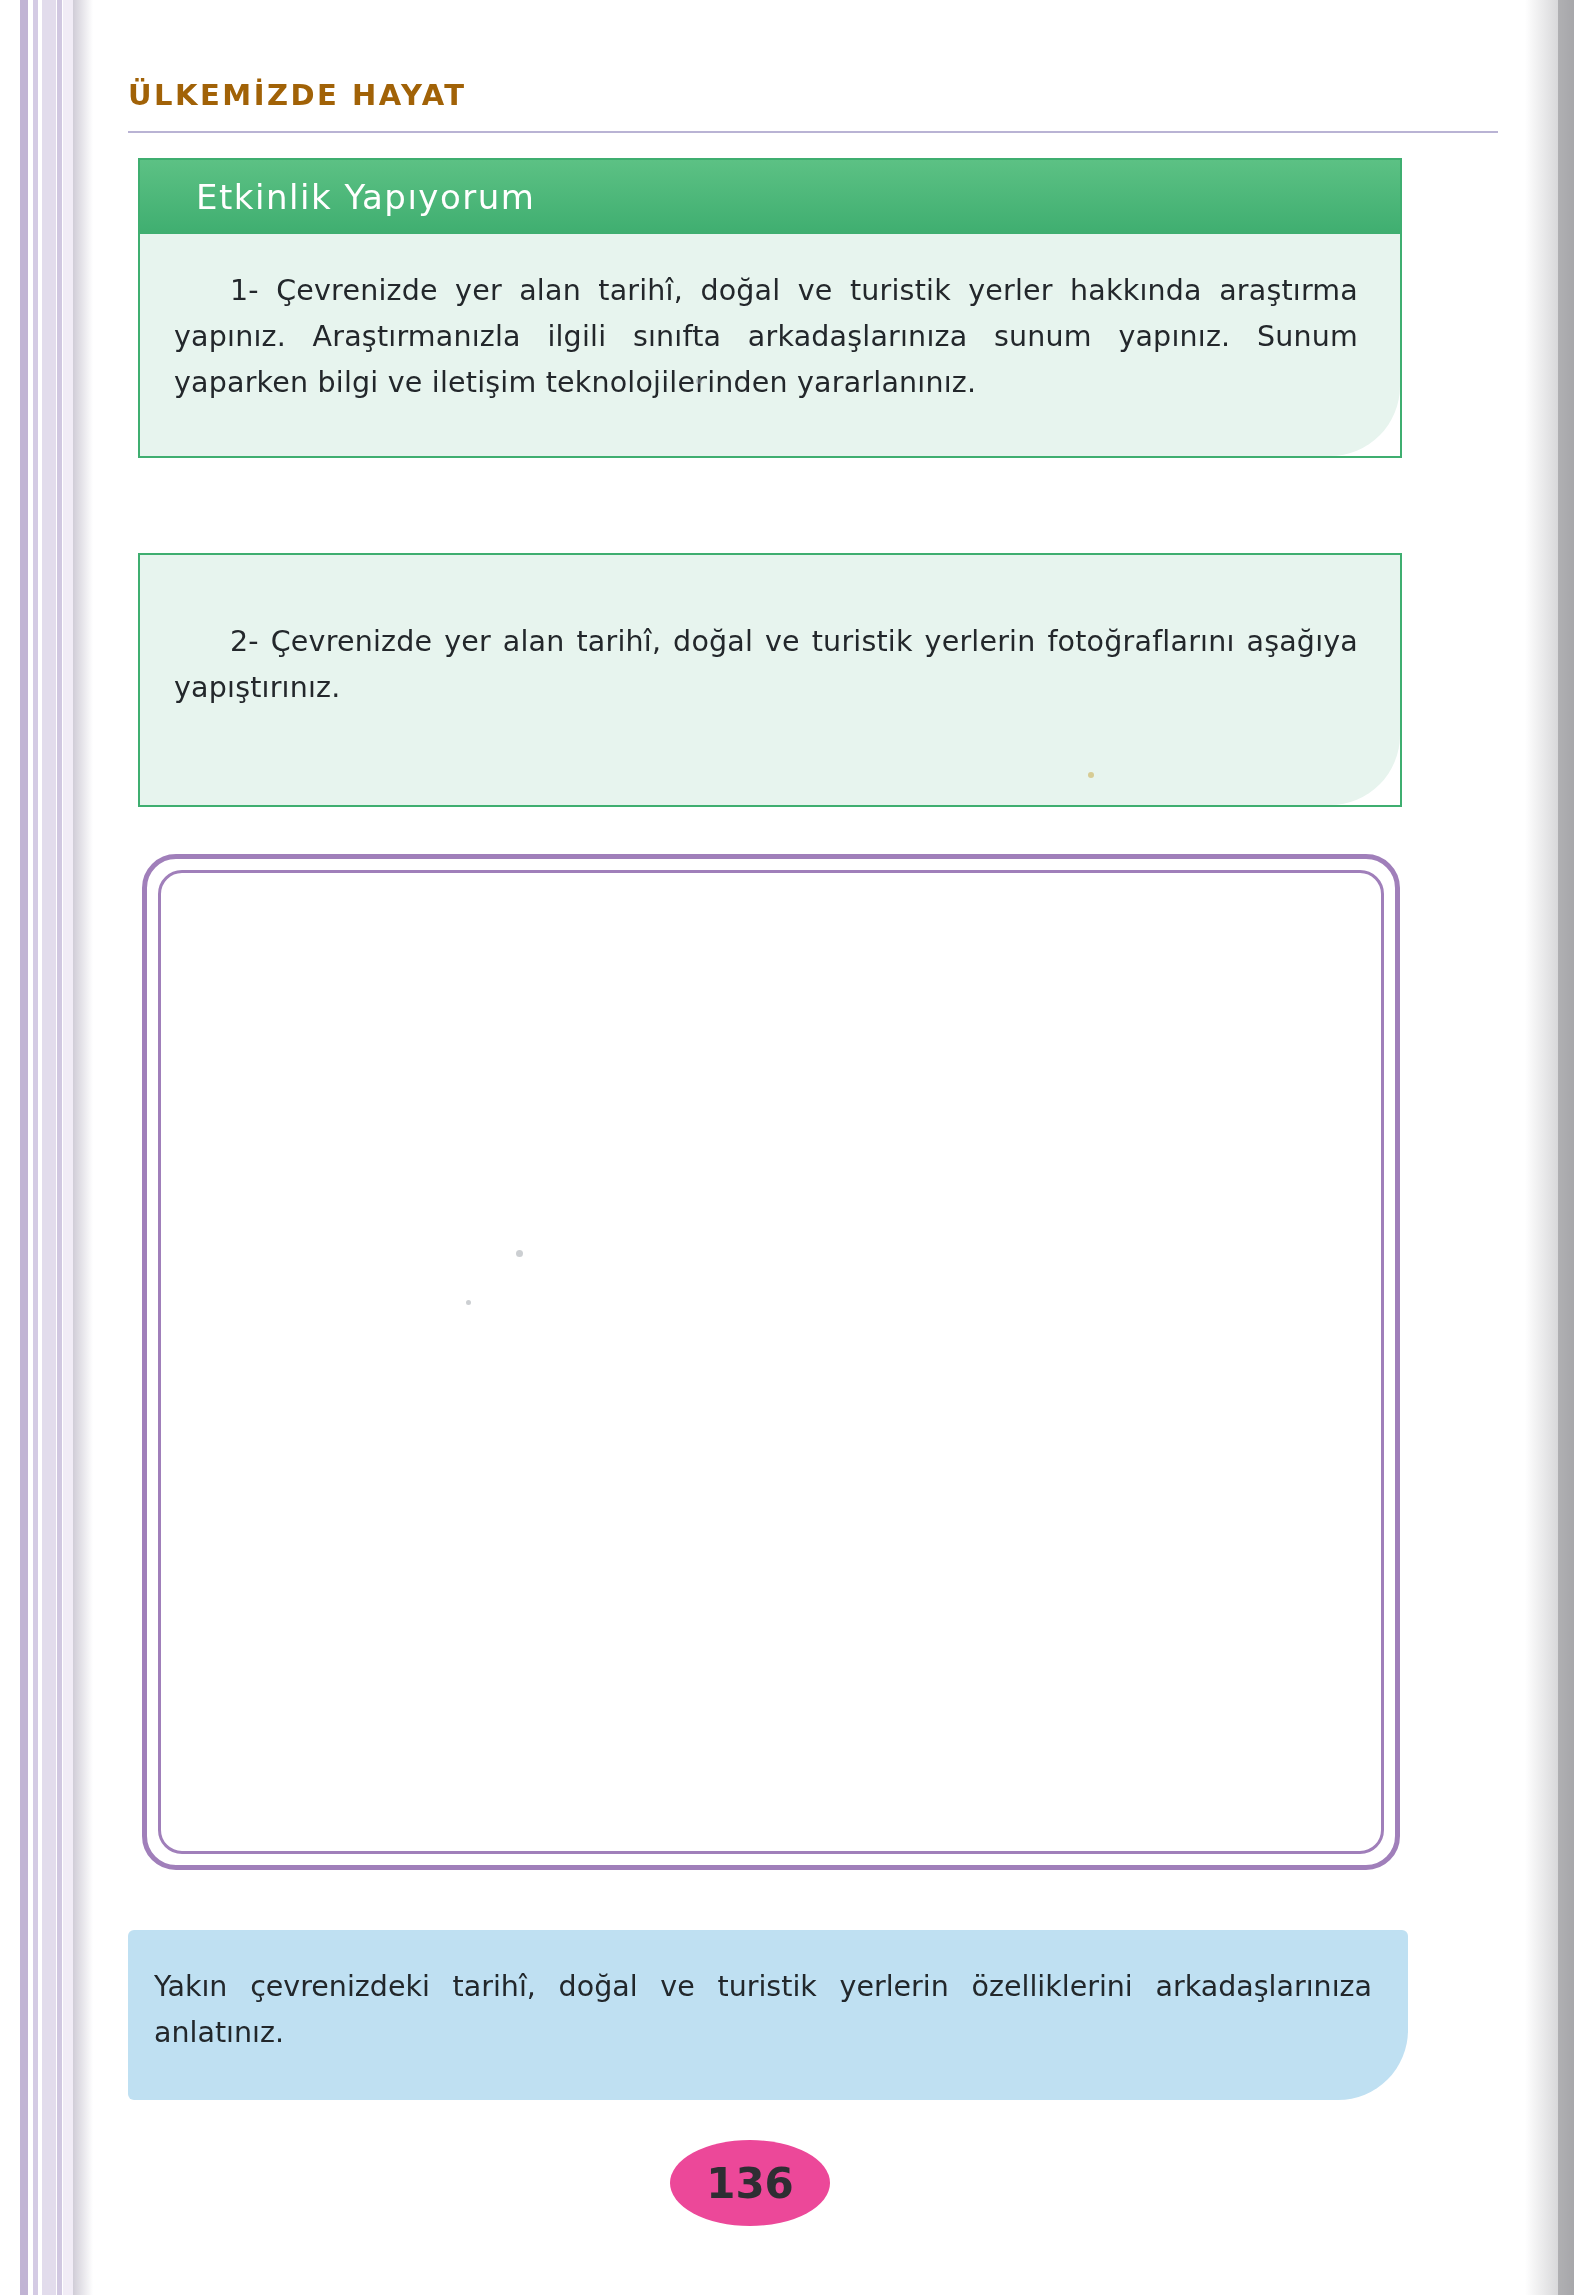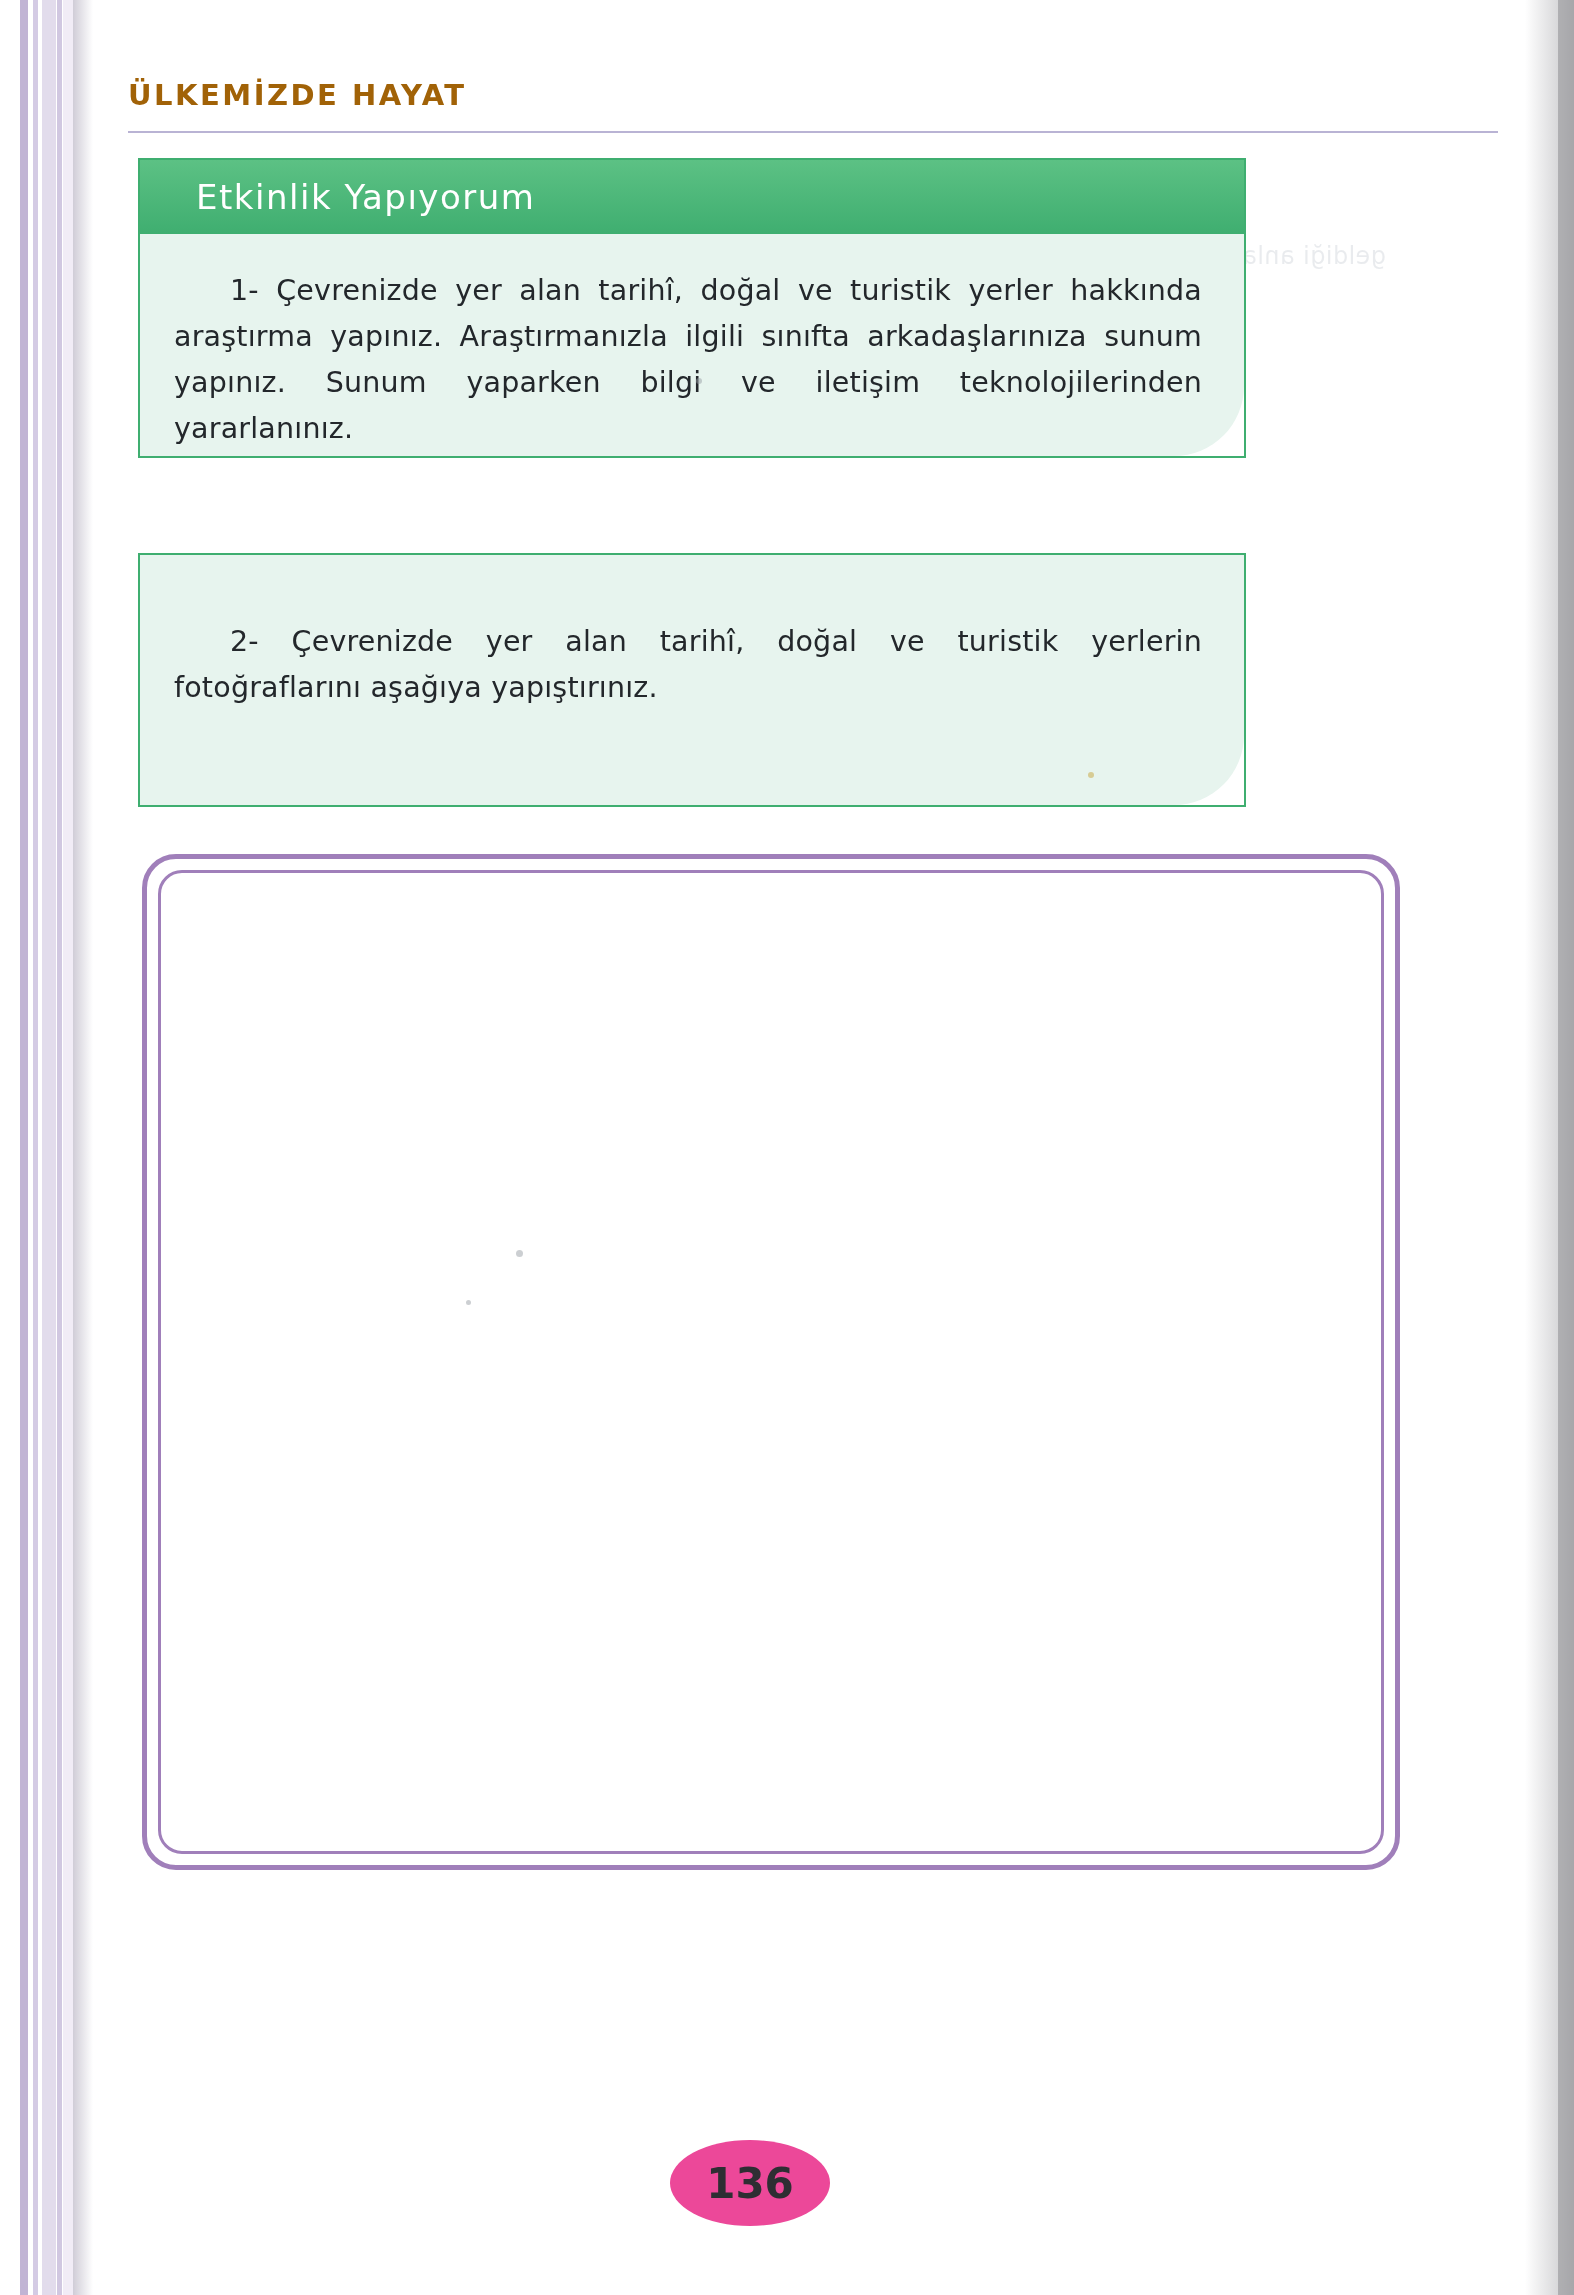--- a/index.html
+++ b/index.html
@@ -74,21 +74,21 @@
     position: absolute;
     left: 42px; top: 131px;
     width: 1370px; height: 2px;
     background: #b9b3d4;
   }
 
   
   .act-box {
     position: absolute;
     left: 52px;
-    width: 1108px;
+    width: 1264px;
     border: 2px solid #3fae70;
     box-sizing: border-box;
   }
   .act1 { top: 158px; }
   .act-header {
     background: linear-gradient(to bottom, #5cc184, #3fae70);
     height: 74px;
     display: flex;
     align-items: center;
     padding-left: 56px;
@@ -237,19 +237,22 @@
       <div class="paste-frame-inner">
         <span></span>
       </div>
     </div>
 
     <div class="speck" style="left:610px; top:378px; width:6px; height:6px;"></div>
     <div class="speck" style="left:1002px; top:772px; width:6px; height:6px; background:#c8a33a;"></div>
     <div class="speck" style="left:430px; top:1250px; width:7px; height:7px;"></div>
     <div class="speck" style="left:380px; top:1300px; width:5px; height:5px;"></div>
 
+    <div class="note">
+      <p>Yakın çevrenizdeki tarihî, doğal ve turistik yerlerin özelliklerini arkadaşlarınıza anlatınız.</p>
+    </div>
 
     <div class="page-num">136</div>
   </div>
 
   <div class="right-shadow"></div>
   <div class="right-dark"></div>
 </div>
 
 </body></html>

